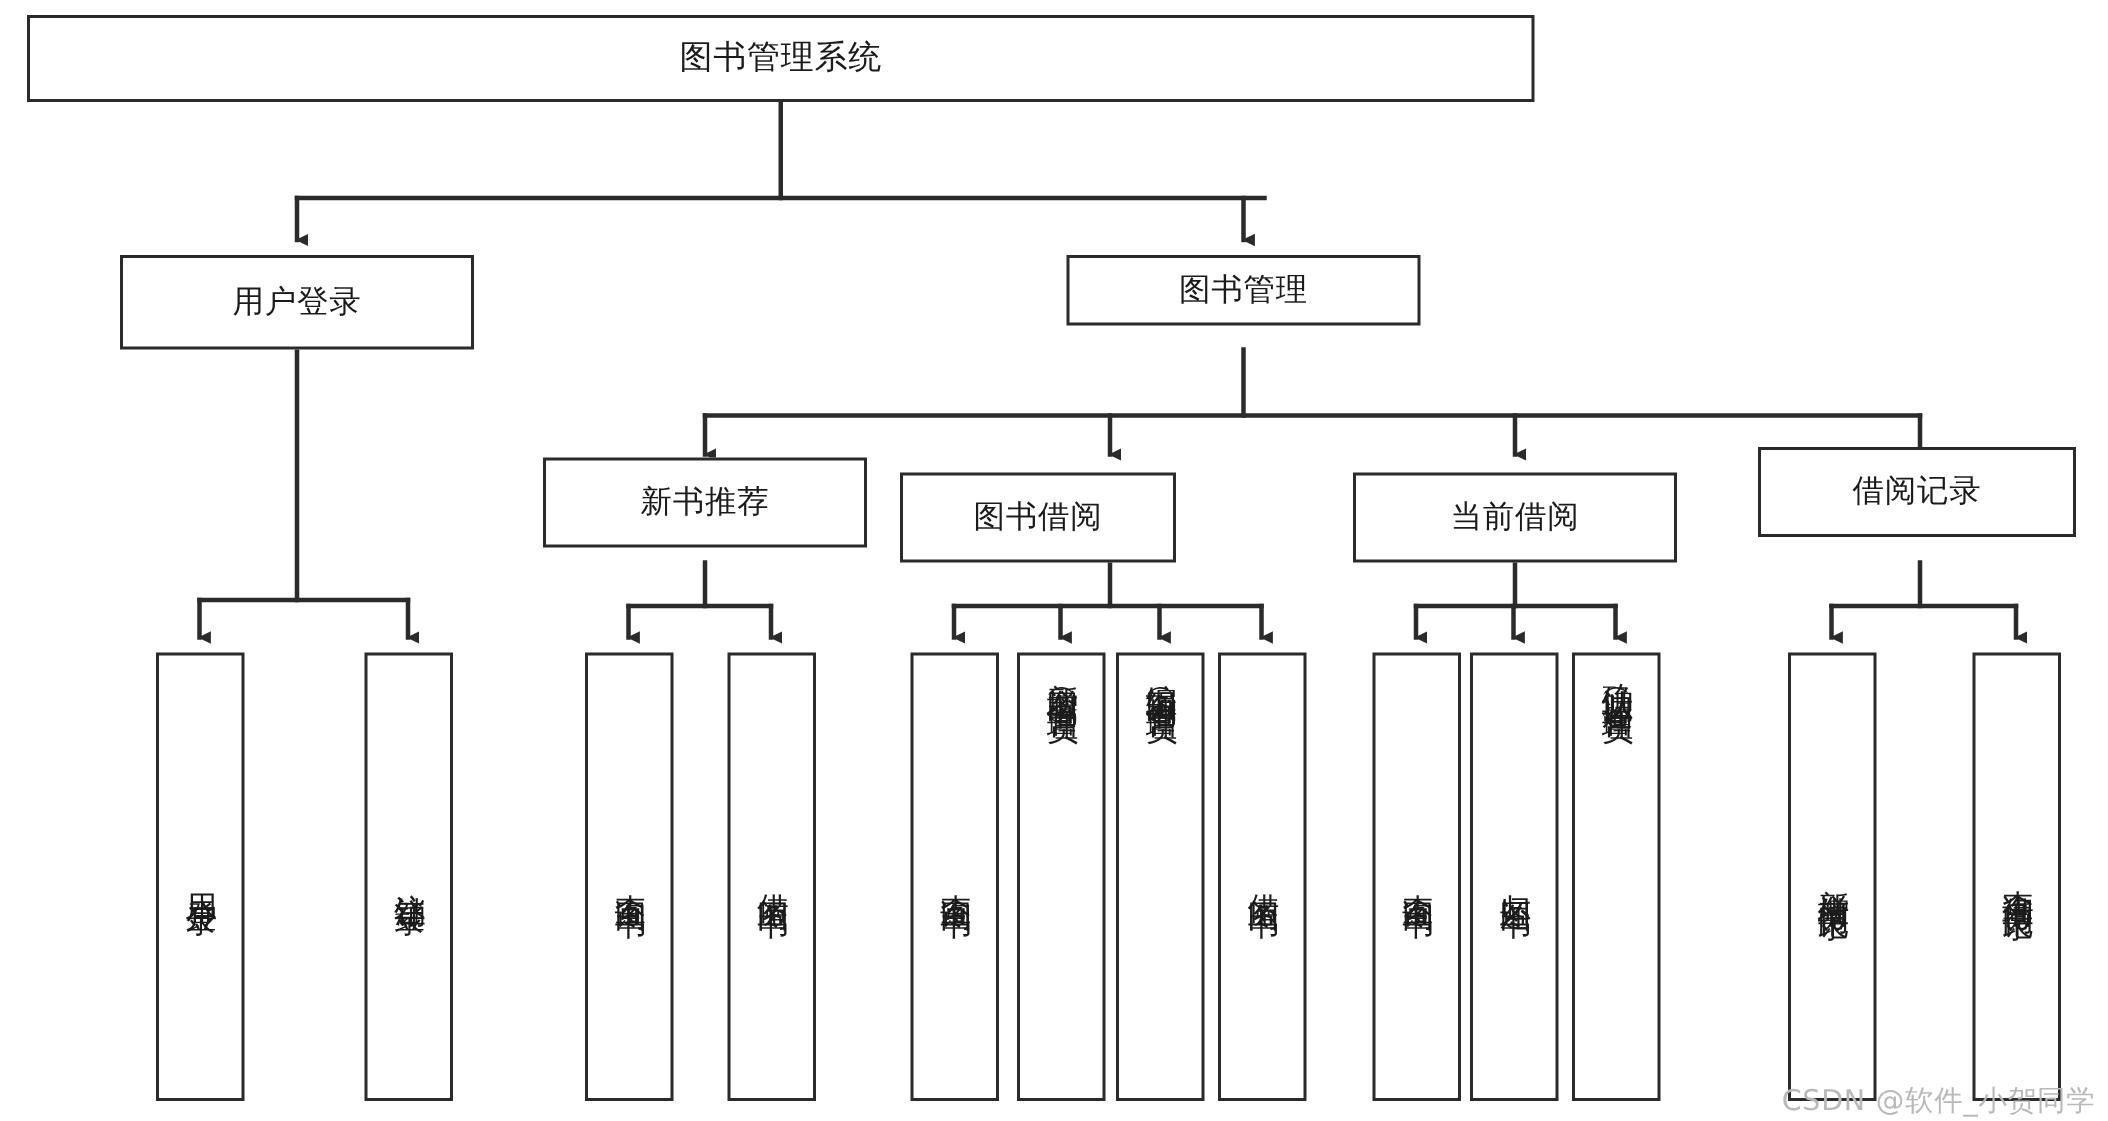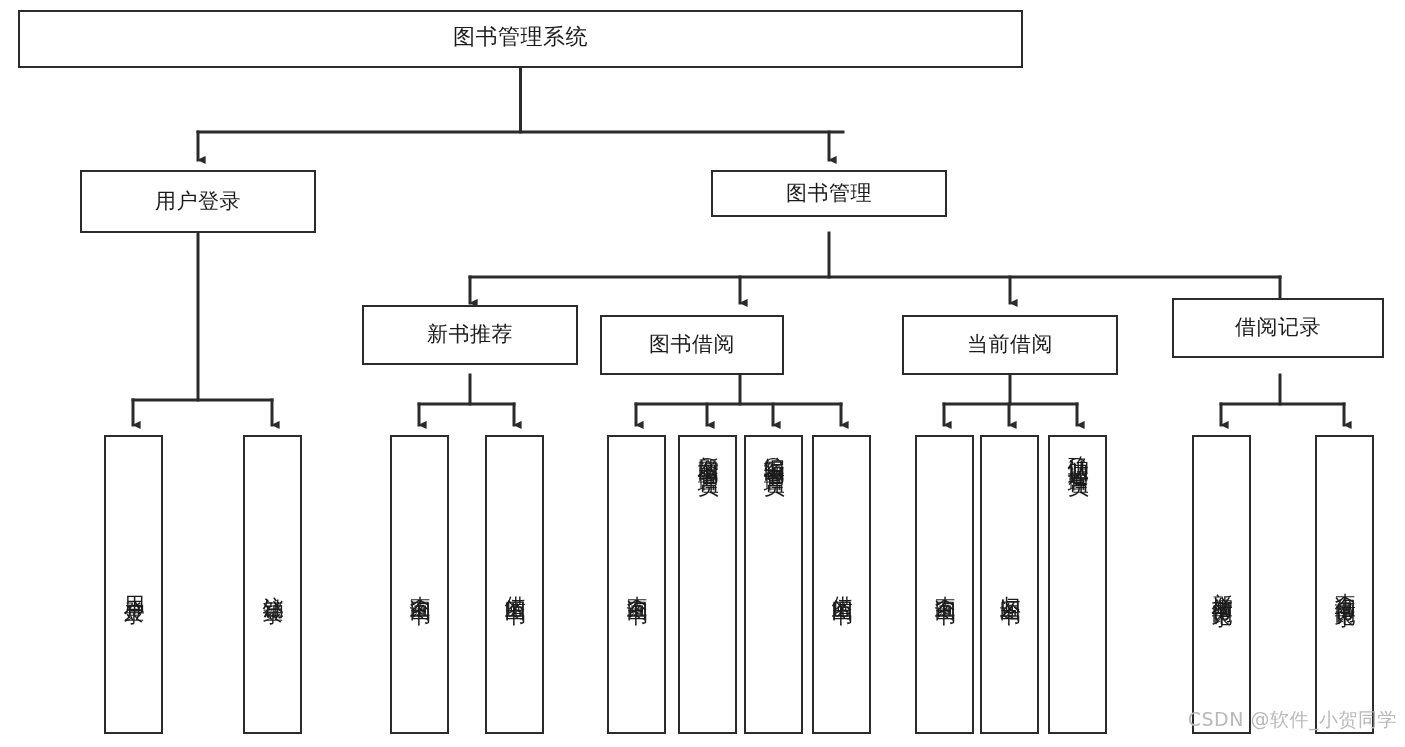--- a/index.html
+++ b/index.html
@@ -66,21 +66,21 @@
   }
   .node.leaf.top-text {
     align-items: flex-start;
   }
   .node.leaf.top-text .node-label {
     margin-top: 2px;
   }
   .watermark {
     position: absolute;
     right: 8px;
-    bottom: 14px;
+    bottom: 0;
     font-size: 19px;
     color: #b9b9b9;
     letter-spacing: 0.5px;
     user-select: none;
     white-space: nowrap;
   }
 </style>
 </head>
 <body>
 
@@ -130,21 +130,21 @@
       <path d="M1009,404 L1009,425" marker-end="url(#arrowhead)"></path>
       <path d="M1077,404 L1077,425" marker-end="url(#arrowhead)"></path>
 
       <path d="M1280,375 L1280,404"></path>
       <path d="M1221,404 L1344,404"></path>
       <path d="M1221,404 L1221,425" marker-end="url(#arrowhead)"></path>
       <path d="M1344,404 L1344,425" marker-end="url(#arrowhead)"></path>
     </g>
   </svg>
 
-  <div class="node root" style="left: 18px; top: 10px; width: 1005px; height: 58px; font-family: Liberation Mono, monospace;">
+  <div class="node root" style="left: 18px; top: 10px; width: 1005px; height: 58px;">
     <span class="node-label">图书管理系统</span>
   </div>
 
   <div class="node level2" style="left: 80px; top: 170px; width: 236px; height: 63px;">
     <span class="node-label">用户登录</span>
   </div>
   <div class="node level2" style="left: 711px; top: 170px; width: 236px; height: 47px;">
     <span class="node-label">图书管理</span>
   </div>
 

